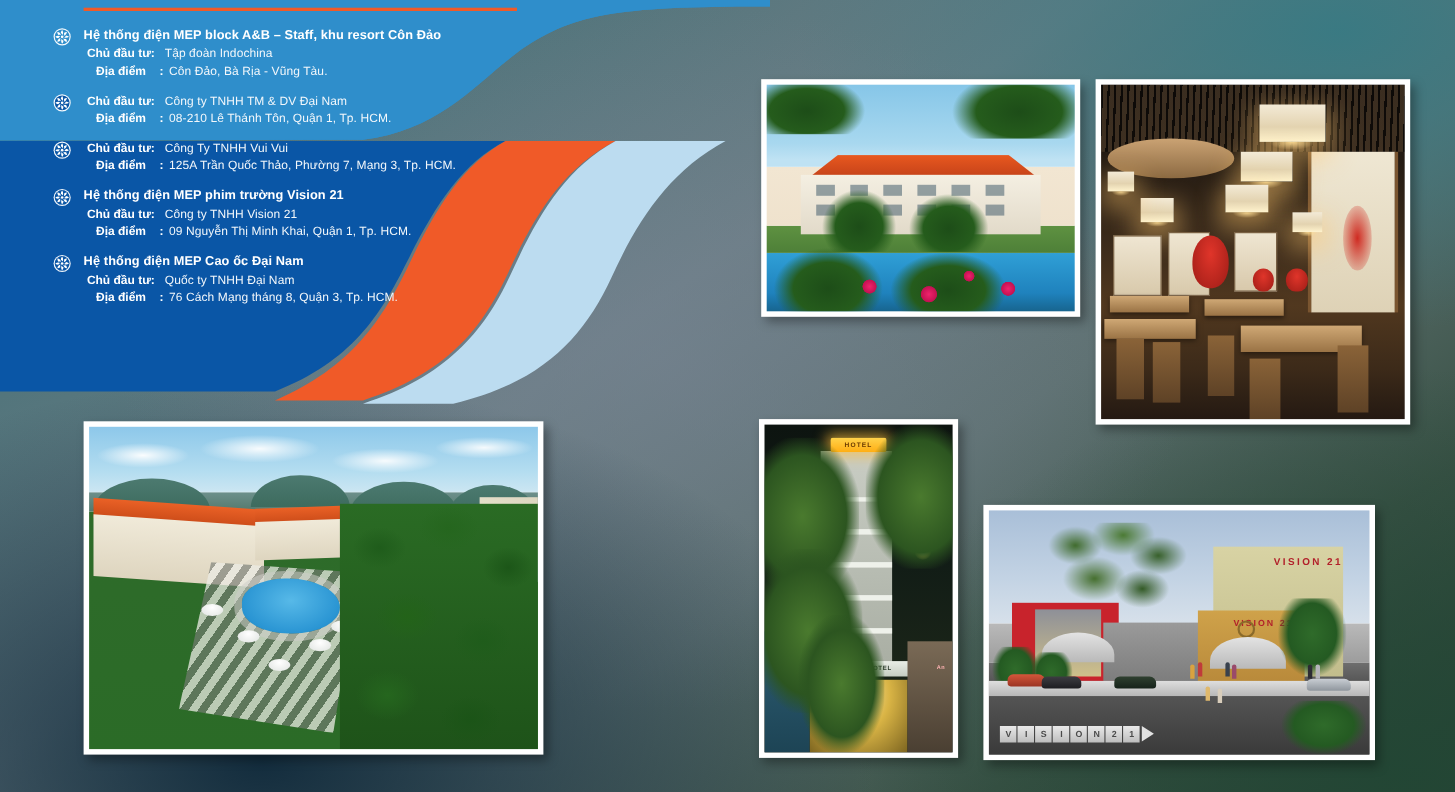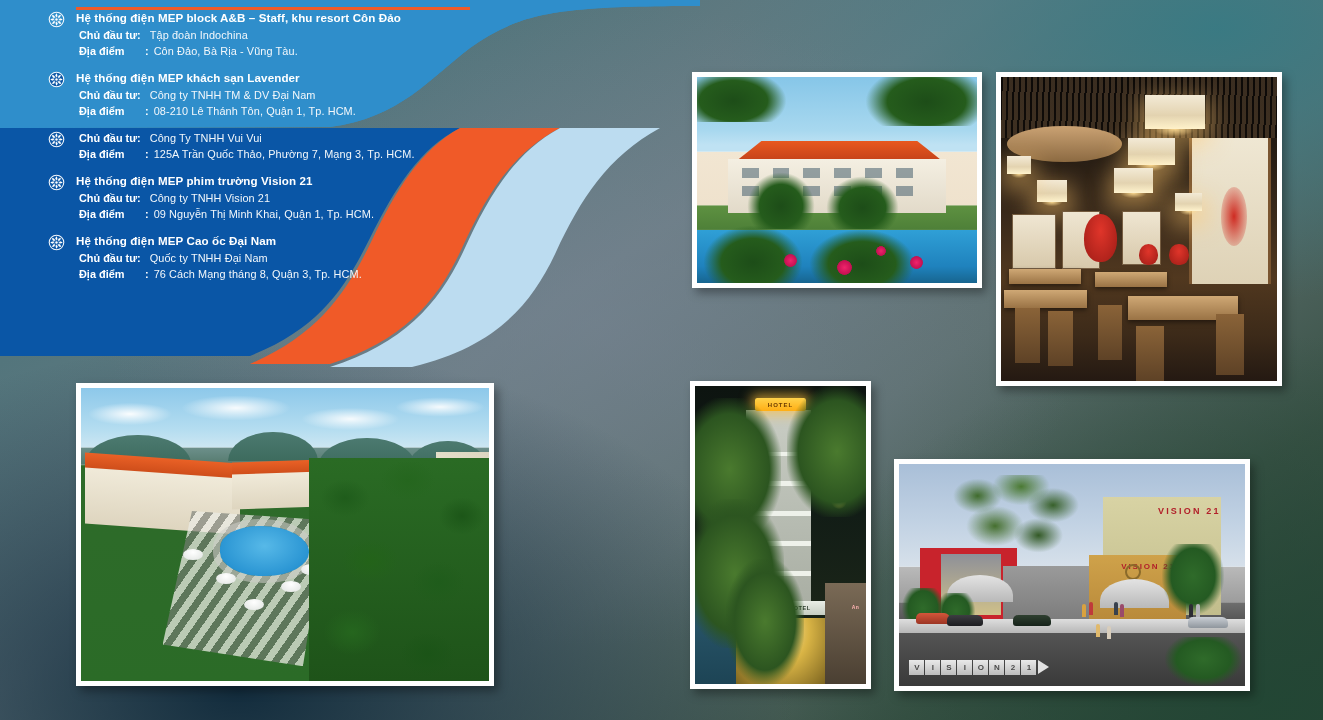--- a/index.html
+++ b/index.html
@@ -57,39 +57,39 @@
     padding: 18px 0 0 76px;
     line-height: 1.05;
     text-shadow: 0 1px 1px rgba(0,0,0,0.10);
   }
   .title-rule {
     margin: 7px 0 0 76px;
     width: 394px; height: 3px;
     background: #f05a28;
   }
 
-  .proj-list { margin-top: 0; }
+  .proj-list { margin-top: 14px; }
   .proj {
     position: relative;
     padding: 0 0 0 76px;
     margin-bottom: 11px;
   }
   .proj .pin {
     position: absolute; left: 48px; top: 1px;
     width: 17px; height: 17px;
   }
   .proj-title {
     color: #ffffff;
     font-size: 11.6px;
     font-weight: bold;
     letter-spacing: 0.1px;
     line-height: 15px;
     margin-bottom: 2px;
   }
-  .row { display: flex; align-items: baseline; line-height: 16px; padding-left: 3px; }
+  .row { display: flex; align-items: baseline; line-height: 16px; padding-left: 3px; text-align: center; }
   .row .k {
     color: #ffffff; font-weight: bold; font-size: 10.9px;
     white-space: nowrap;
   }
   .row .k.wide { min-width: 62px; display: inline-block; }
   .row .sep { color: #ffffff; font-weight: bold; font-size: 10.9px; padding: 0 5px 0 4px; }
   .row .v { color: #f2f7fb; font-size: 10.9px; letter-spacing: 0.1px; }
 
   
   .photo {
@@ -454,21 +454,20 @@
                 <path d="M12 20.8c-1.5-2-1.6-4.5-.6-6.3.4 1.1 1.3 2 2.4 2.4-.2 1.5-.9 2.9-1.8 3.9z"></path>
                 <path d="M3.2 12c2-1.5 4.5-1.6 6.3-.6-1.1.4-2 1.3-2.4 2.4-1.5-.2-2.9-.9-3.9-1.8z"></path>
                 <path d="M18.2 5.8c-.4 2.4-2.1 4.2-4.1 4.7.6-1 .7-2.3.2-3.4 1.2-.9 2.6-1.4 3.9-1.3z"></path>
                 <path d="M18.2 18.2c-2.4.4-4.2-2.1-4.7-4.1 1 .6 2.3.7 3.4.2.9 1.2 1.4 2.6 1.3 3.9z"></path>
                 <path d="M5.8 18.2c.4-2.4 2.1-4.2 4.1-4.7-.6 1-.7 2.3-.2 3.4-1.2.9-2.6 1.4-3.9 1.3z"></path>
                 <path d="M5.8 5.8c2.4-.4 4.2 2.1 4.7 4.1-1-.6-2.3-.7-3.4-.2-.9-1.2-1.4-2.6-1.3-3.9z"></path>
                 <circle cx="12" cy="12" r="1.7"></circle>
               </g>
             </svg>
           </span>
-          <div class="proj-title">Hệ thống điện MEP khách sạn Lavender</div>
           <div class="row">
             <span class="k">Chủ đầu tư:</span>
             <span class="sep"></span>
             <span class="v">Công ty TNHH TM &amp; DV Đại Nam</span>
           </div>
           <div class="row">
             <span class="k wide">Địa điểm</span>
             <span class="sep">:</span>
             <span class="v">08-210 Lê Thánh Tôn, Quận 1, Tp. HCM.</span>
           </div>

